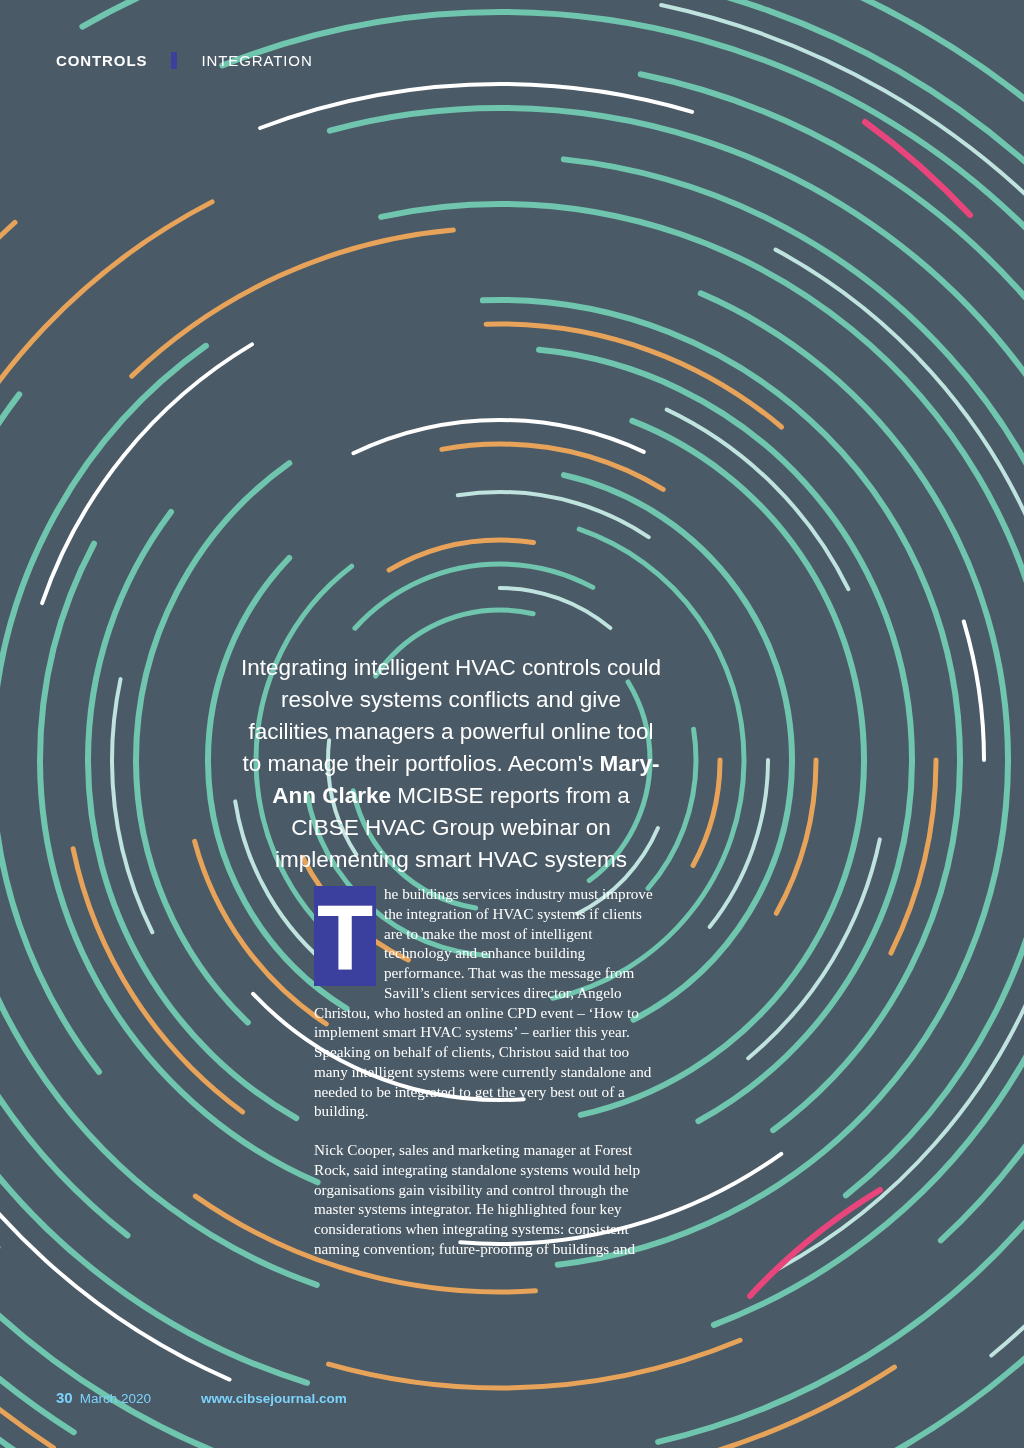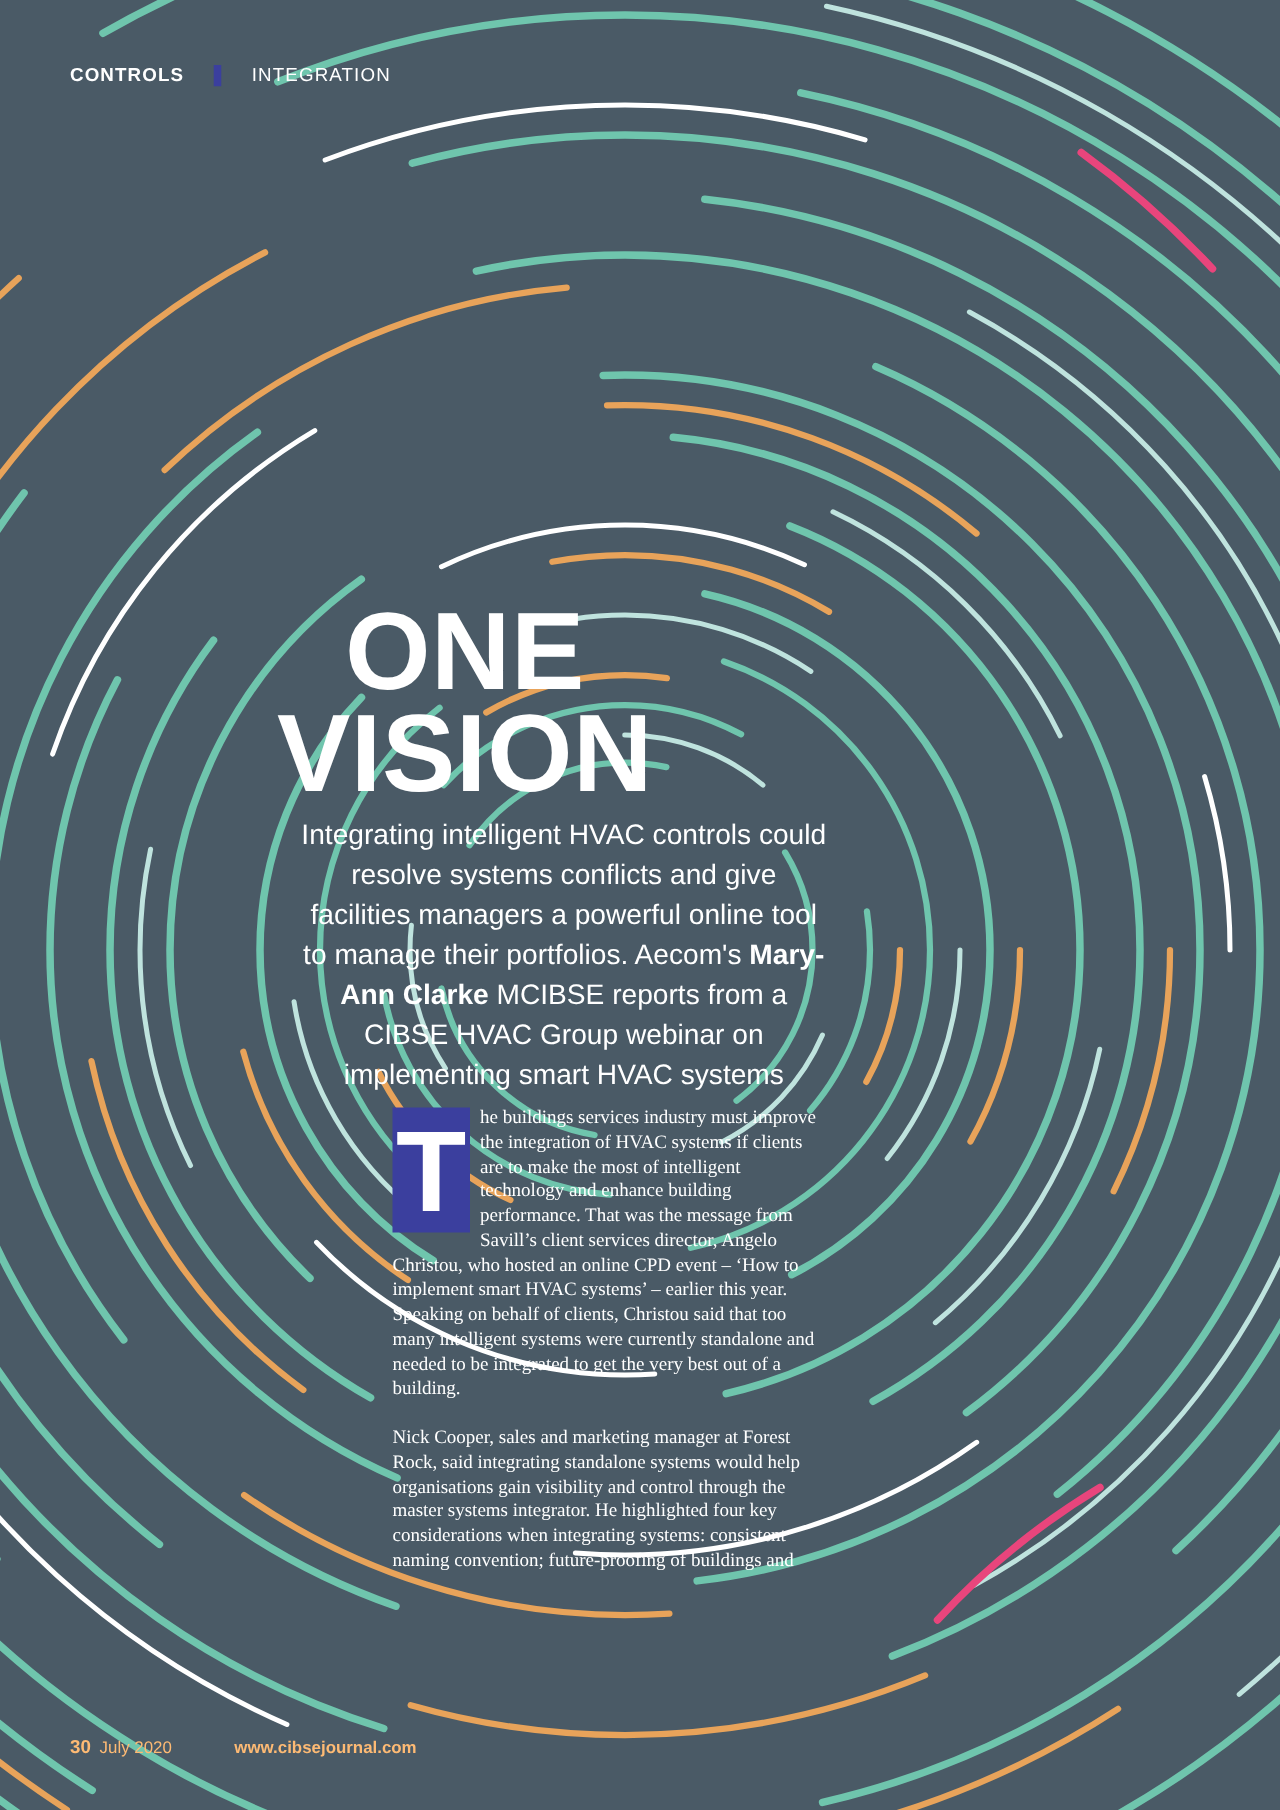--- a/index.html
+++ b/index.html
@@ -129,21 +129,21 @@
     color: #ffffff;
   }
   .body-col p.after-head { text-indent: 0; margin-top: 19px; }
 
   
   .footer {
     position: absolute;
     bottom: 42px;
     left: 56px;
     z-index: 5;
-    color: #fdba74;
+    color: #7dd3fc;
     font-size: 13.5px;
     display: flex;
     align-items: baseline;
     gap: 7px;
   }
   .footer .pagenum { font-weight: bold; font-size: 15px; }
   .footer .date { font-weight: normal; }
   .footer .url { font-weight: bold; margin-left: 43px; }
 </style>
 </head>
@@ -198,34 +198,30 @@
       <path class="p" d="M 250 536 A 592 592 0 0 1 380 430" stroke-width="6"></path>
     </g>
   </svg>
 
   <div class="header">
     <span class="kicker">CONTROLS</span>
     <span class="bar"></span>
     <span class="section">INTEGRATION</span>
   </div>
 
-  <div class="title-block">
-    <div class="title-line l1">ONE</div>
-    <div class="title-line l2">VISION</div>
-  </div>
 
   <div class="standfirst">
     <span>Integrating intelligent HVAC controls could resolve systems conflicts and give facilities managers a powerful online tool to manage their portfolios. Aecom's </span><span class="bold">Mary-Ann Clarke</span><span> MCIBSE reports from a CIBSE HVAC Group webinar on implementing smart HVAC systems</span>
   </div>
 
   <div class="body-col">
     <span class="dropcap">T</span>
     <p>he buildings services industry must improve the integration of HVAC systems if clients are to make the most of intelligent technology and enhance building performance. That was the message from Savill’s client services director, Angelo Christou, who hosted an online CPD event – ‘How to implement smart HVAC systems’ – earlier this year. Speaking on behalf of clients, Christou said that too many intelligent systems were currently standalone and needed to be integrated to get the very best out of a building.</p>
     <p class="after-head">Nick Cooper, sales and marketing manager at Forest Rock, said integrating standalone systems would help organisations gain visibility and control through the master systems integrator. He highlighted four key considerations when integrating systems: consistent naming convention; future-proofing of buildings and</p>
   </div>
 
   <div class="footer">
     <span class="pagenum">30</span>
-    <span class="date">July 2020</span>
+    <span class="date">March 2020</span>
     <span class="url">www.cibsejournal.com</span>
   </div>
 
 </div>
 
 </body></html>

